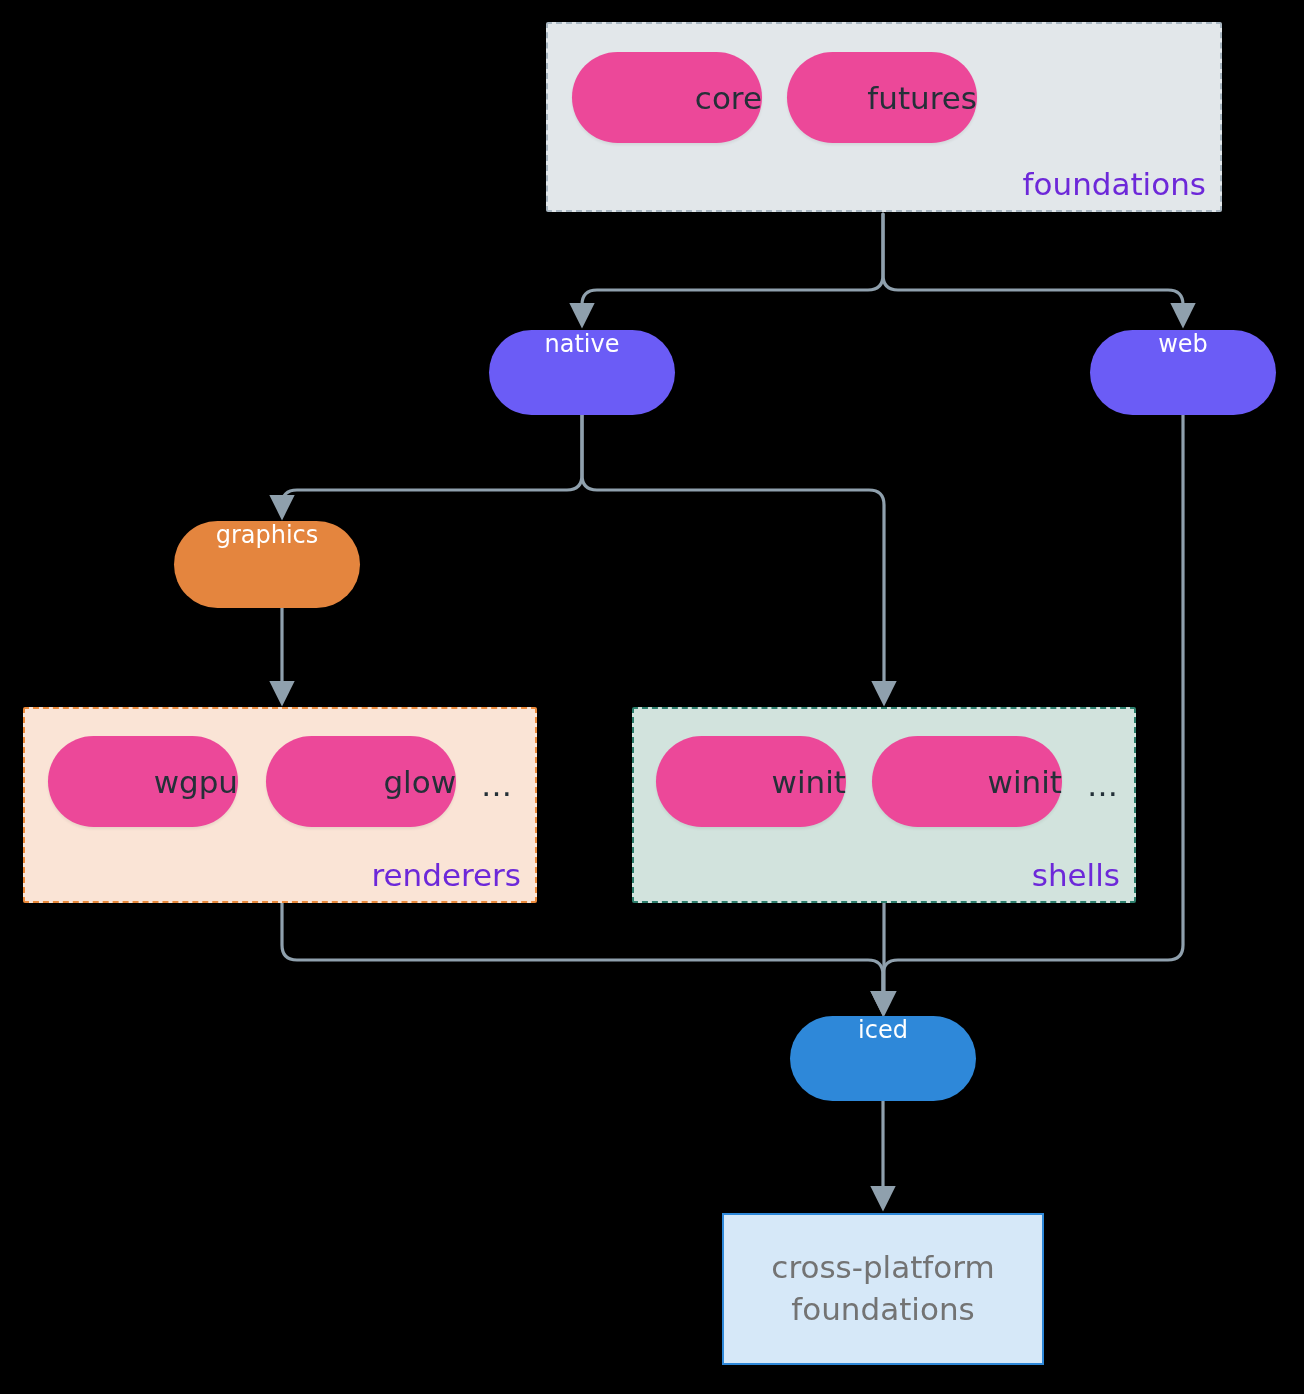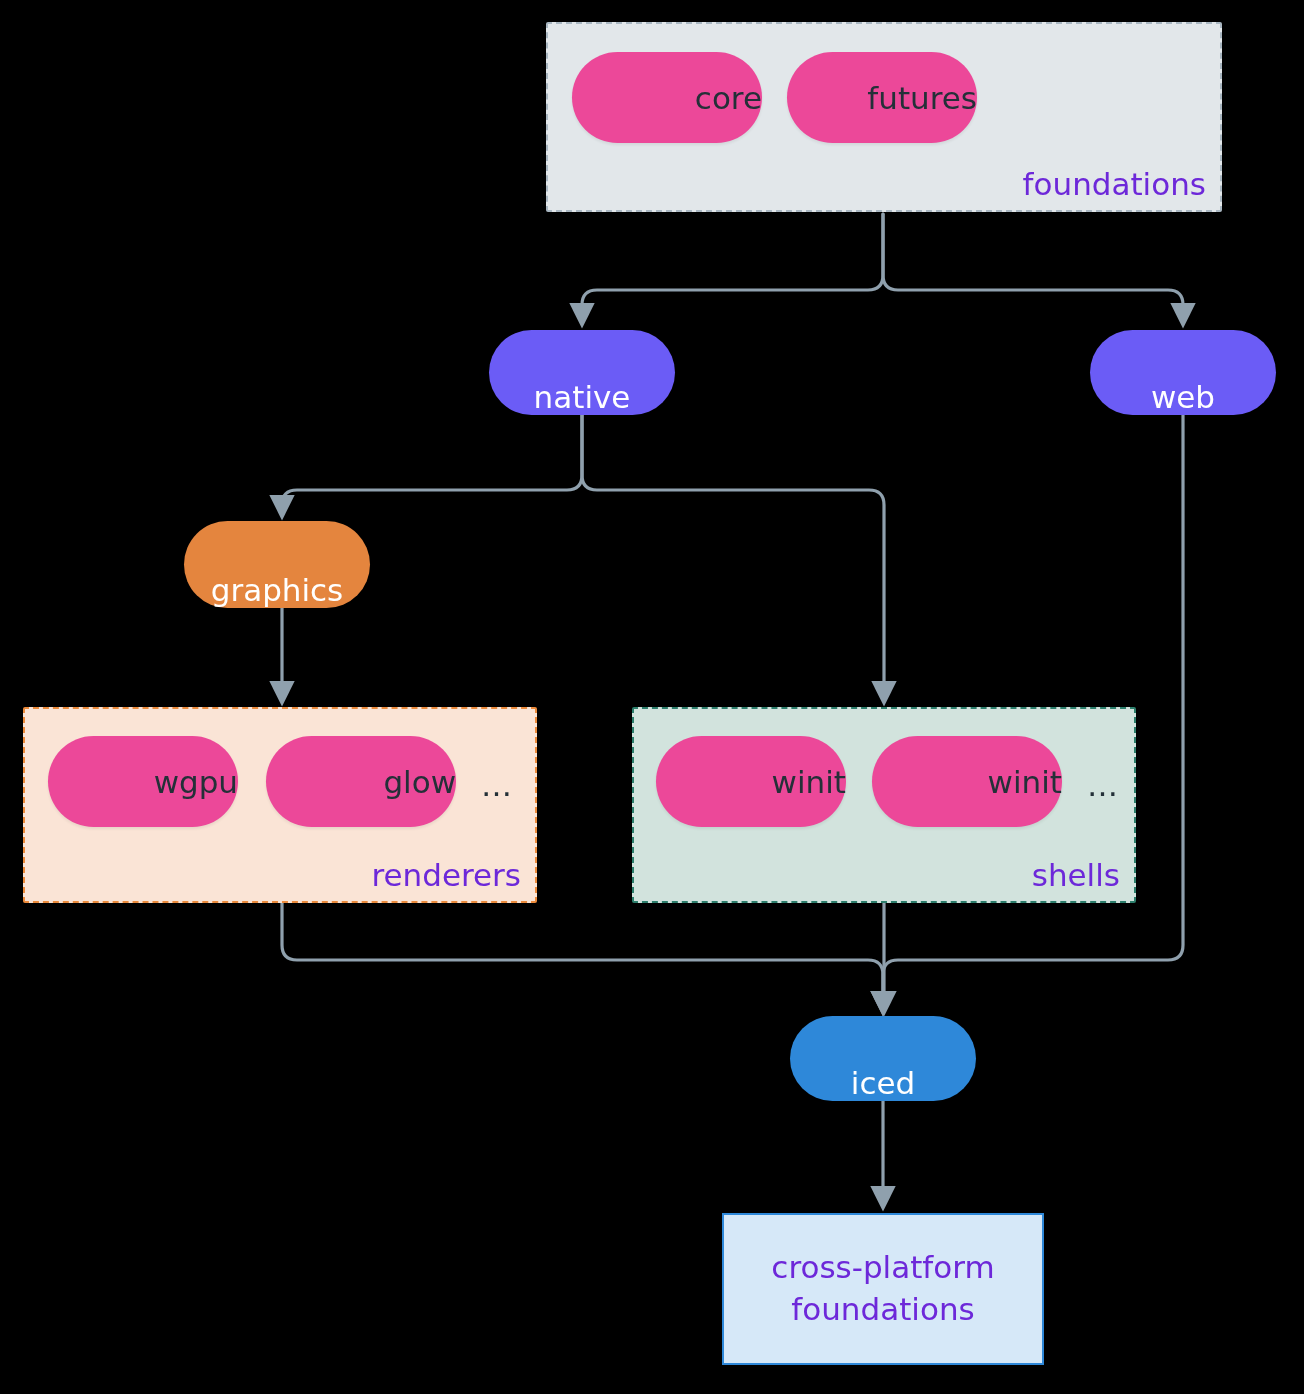--- a/index.html
+++ b/index.html
@@ -79,44 +79,44 @@
     letter-spacing: 1px;
     line-height: 1;
   }
 
   
   .stadium {
     position: absolute;
     box-sizing: border-box;
     border-radius: 60px;
     display: flex;
-    align-items: flex-end;
+    align-items: flex-start;
     justify-content: center;
-    font-size: 31px;
+    font-size: 24px;
     color: #ffffff;
     white-space: nowrap;
   }
   .purple { background: #6b5cf6; }
   .orange { background: #e4853e; }
   .blue   { background: #2e88d9; }
 
   
   #node-app {
     position: absolute;
     left: 722px; top: 1213px;
     width: 322px; height: 152px;
     box-sizing: border-box;
     background: #d6e8f8;
     border: 2px solid #2e88d9;
     display: flex;
     flex-direction: column;
     align-items: center;
     justify-content: center;
     font-size: 31px;
-    color: #6d28d9;
+    color: #737373;
     line-height: 1.35;
   }
 </style>
 </head>
 <body>
 
 <div id="stage">
 
   <svg id="edges" viewBox="0 0 1304 1394" width="1304" height="1394">
     <defs>
@@ -156,21 +156,21 @@
     <span>futures</span>
   </div>
 
   <div class="stadium purple" style="left:489px; top:330px; width:186px; height:85px;">
     <span>native</span>
   </div>
   <div class="stadium purple" style="left:1090px; top:330px; width:186px; height:85px;">
     <span>web</span>
   </div>
 
-  <div class="stadium orange" style="left:184px; top:521px; width:186px; height:87px;">
+  <div class="stadium orange" style="left:174px; top:521px; width:186px; height:87px;">
     <span>graphics</span>
   </div>
 
   <div id="cluster-renderers" class="cluster">
     <span class="cluster-label">renderers</span>
   </div>
   <div class="pill" style="left:48px; top:736px; width:190px; height:91px;">
     <span>wgpu</span>
   </div>
   <div class="pill" style="left:266px; top:736px; width:190px; height:91px;">

